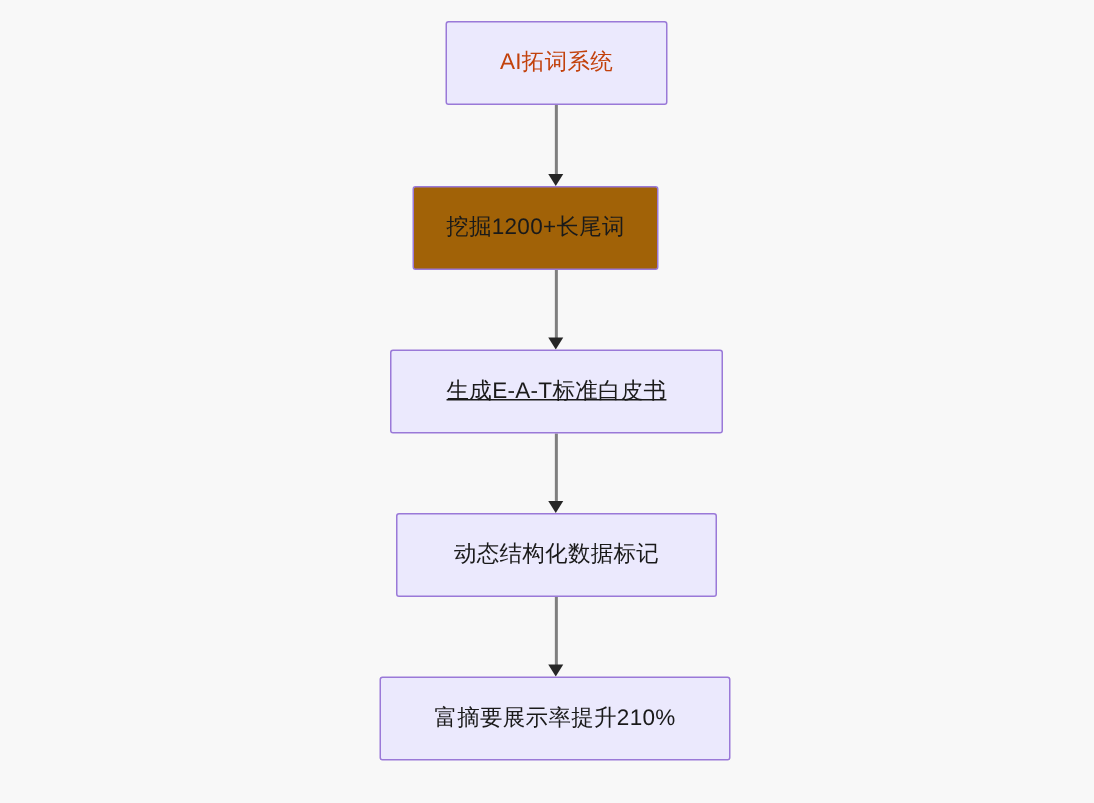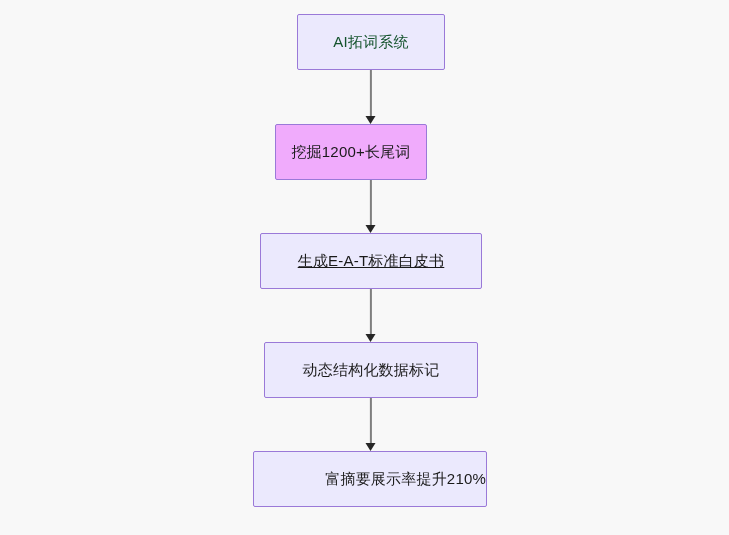--- a/index.html
+++ b/index.html
@@ -74,29 +74,29 @@
   </div>
   <div class="edge" style="left: 371px; top: 289px; height: 53px;">
     <div class="edge-line" style="height: 46px; background: rgb(127, 127, 127);"></div>
     <div class="edge-head" style="top: 45px; border-top-color: rgb(38, 38, 38);"></div>
   </div>
   <div class="edge" style="left: 371px; top: 398px; height: 53px;">
     <div class="edge-line" style="height: 46px; background: rgb(127, 127, 127);"></div>
     <div class="edge-head" style="top: 45px; border-top-color: rgb(38, 38, 38);"></div>
   </div>
 
-  <div class="node" style="left: 297px; top: 14px; width: 148px; height: 56px; background: rgb(235, 233, 253); border-color: rgb(154, 121, 216); color: #14532d;">
+  <div class="node" style="left: 297px; top: 14px; width: 148px; height: 56px; background: rgb(235, 233, 253); border-color: rgb(154, 121, 216); color: #c2410c;">
     <span class="node-label">AI拓词系统</span>
   </div>
-  <div class="node" style="left: 275px; top: 124px; width: 152px; height: 56px; background: #f0abfc; border-color: rgb(154, 121, 216); color: rgb(26, 26, 26);">
+  <div class="node" style="left: 275px; top: 124px; width: 164px; height: 56px; background: #a16207; border-color: rgb(154, 121, 216); color: rgb(26, 26, 26);">
     <span class="node-label">挖掘1200+长尾词</span>
   </div>
   <div class="node" style="left: 260px; top: 233px; width: 222px; height: 56px; background: rgb(235, 233, 253); border-color: rgb(154, 121, 216); color: rgb(26, 26, 26); text-decoration: underline;">
     <span class="node-label">生成E-A-T标准白皮书</span>
   </div>
   <div class="node" style="left: 264px; top: 342px; width: 214px; height: 56px; background: rgb(235, 233, 253); border-color: rgb(154, 121, 216); color: rgb(26, 26, 26);">
     <span class="node-label">动态结构化数据标记</span>
   </div>
-  <div class="node" style="left: 253px; top: 451px; width: 234px; height: 56px; background: rgb(235, 233, 253); border-color: rgb(154, 121, 216); color: rgb(26, 26, 26); justify-content: flex-end;">
+  <div class="node" style="left: 253px; top: 451px; width: 234px; height: 56px; background: rgb(235, 233, 253); border-color: rgb(154, 121, 216); color: rgb(26, 26, 26);">
     <span class="node-label">富摘要展示率提升210%</span>
   </div>
 
 </div>
 
 </body></html>

